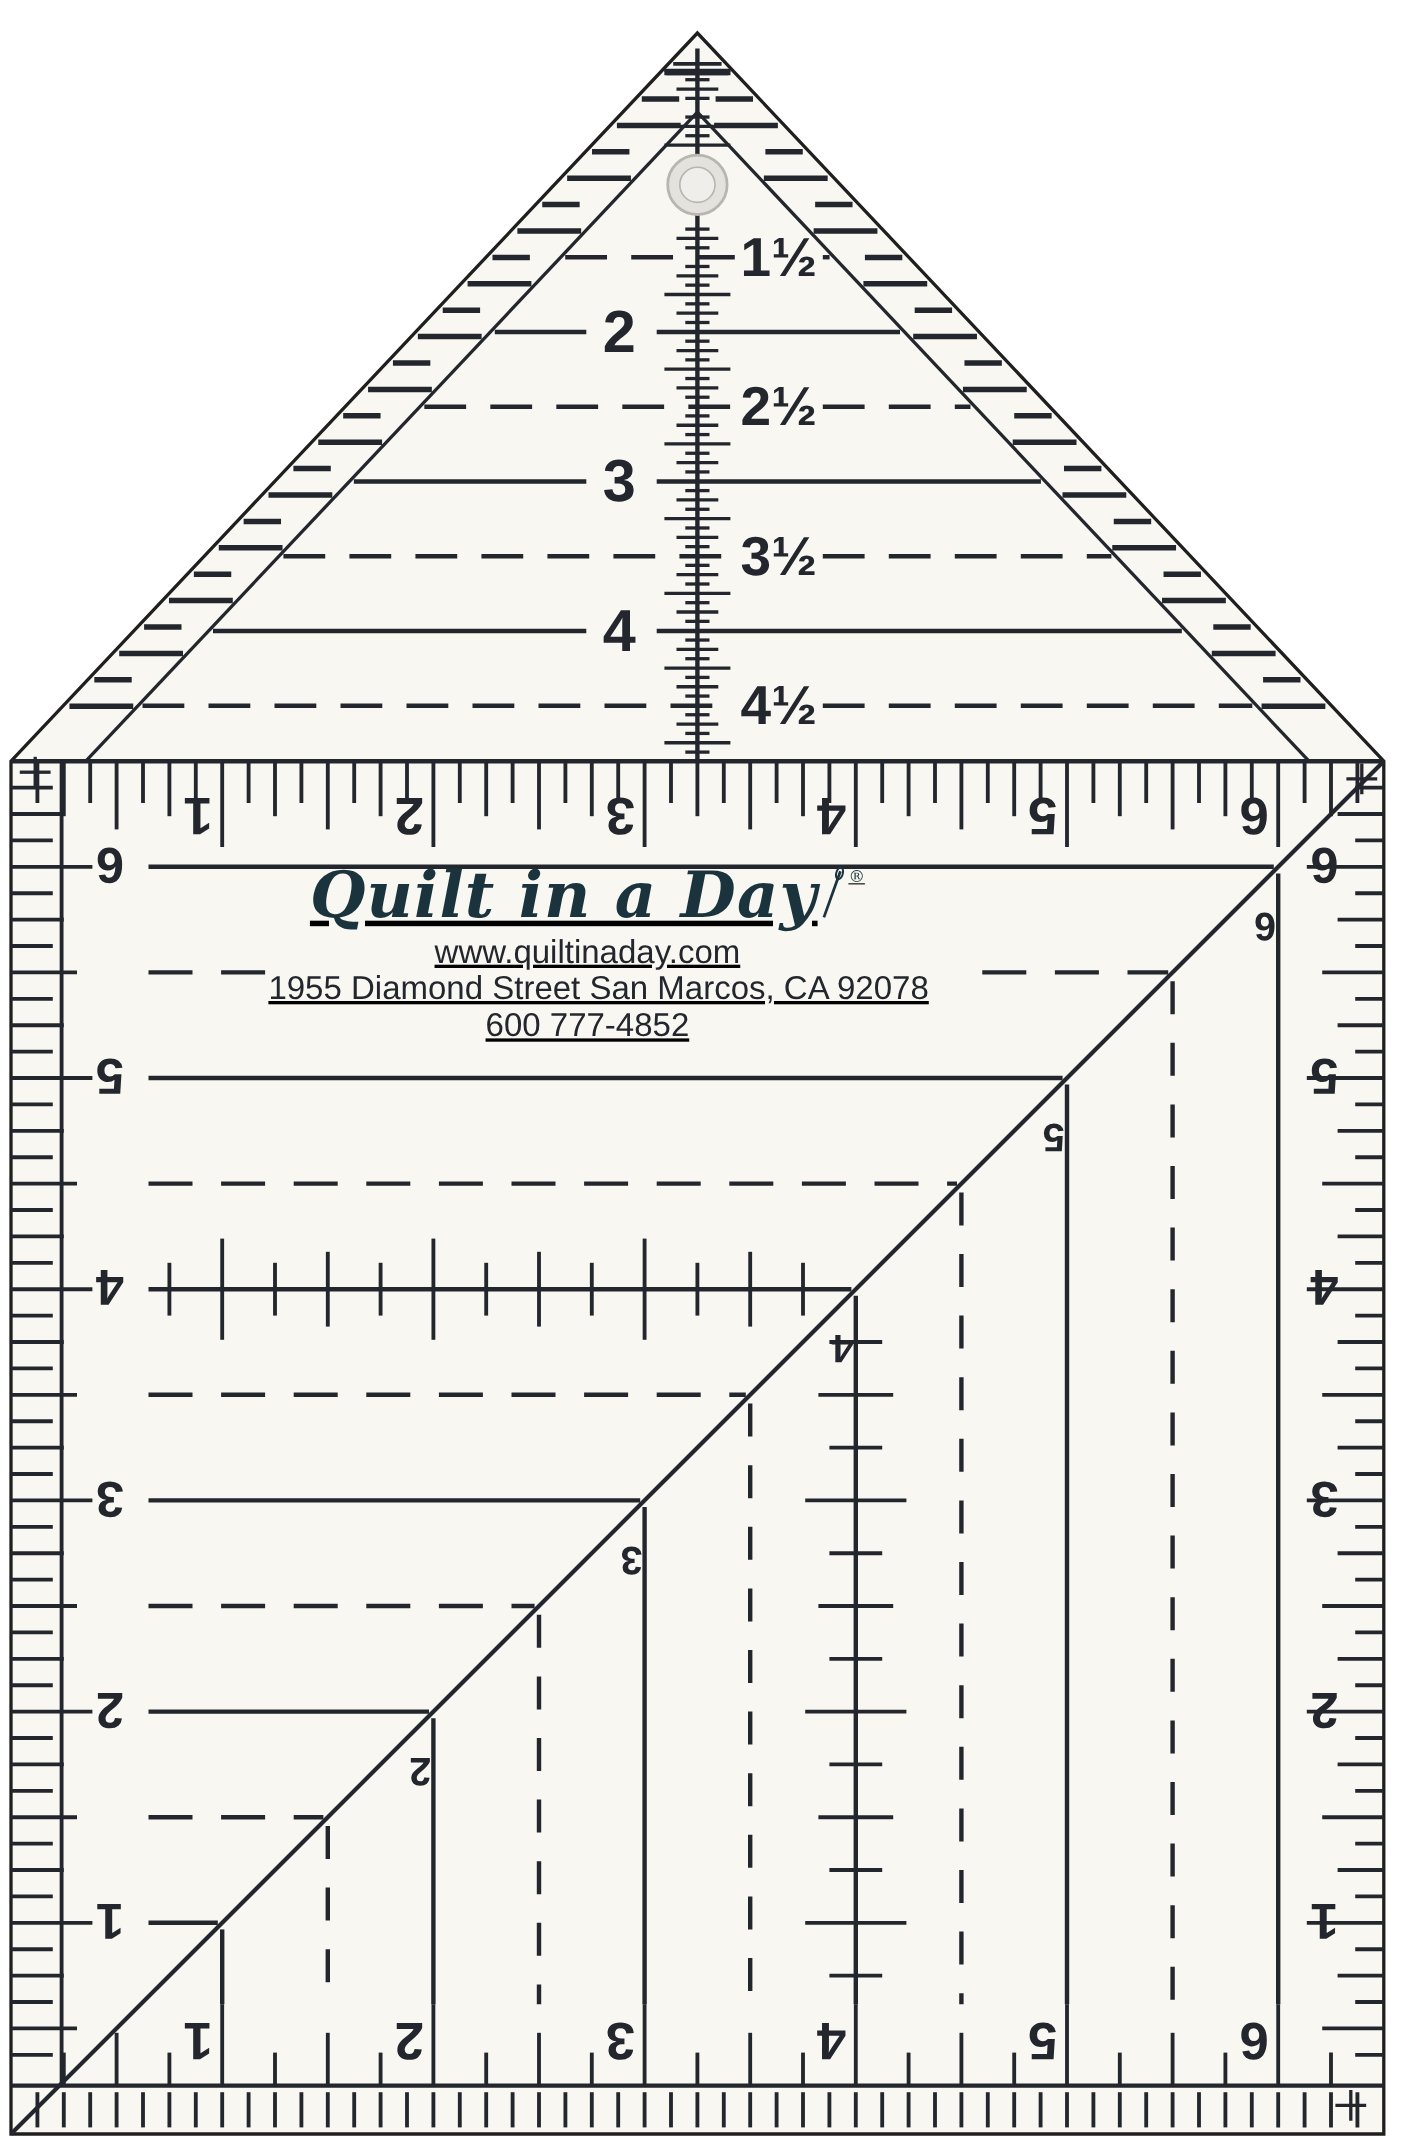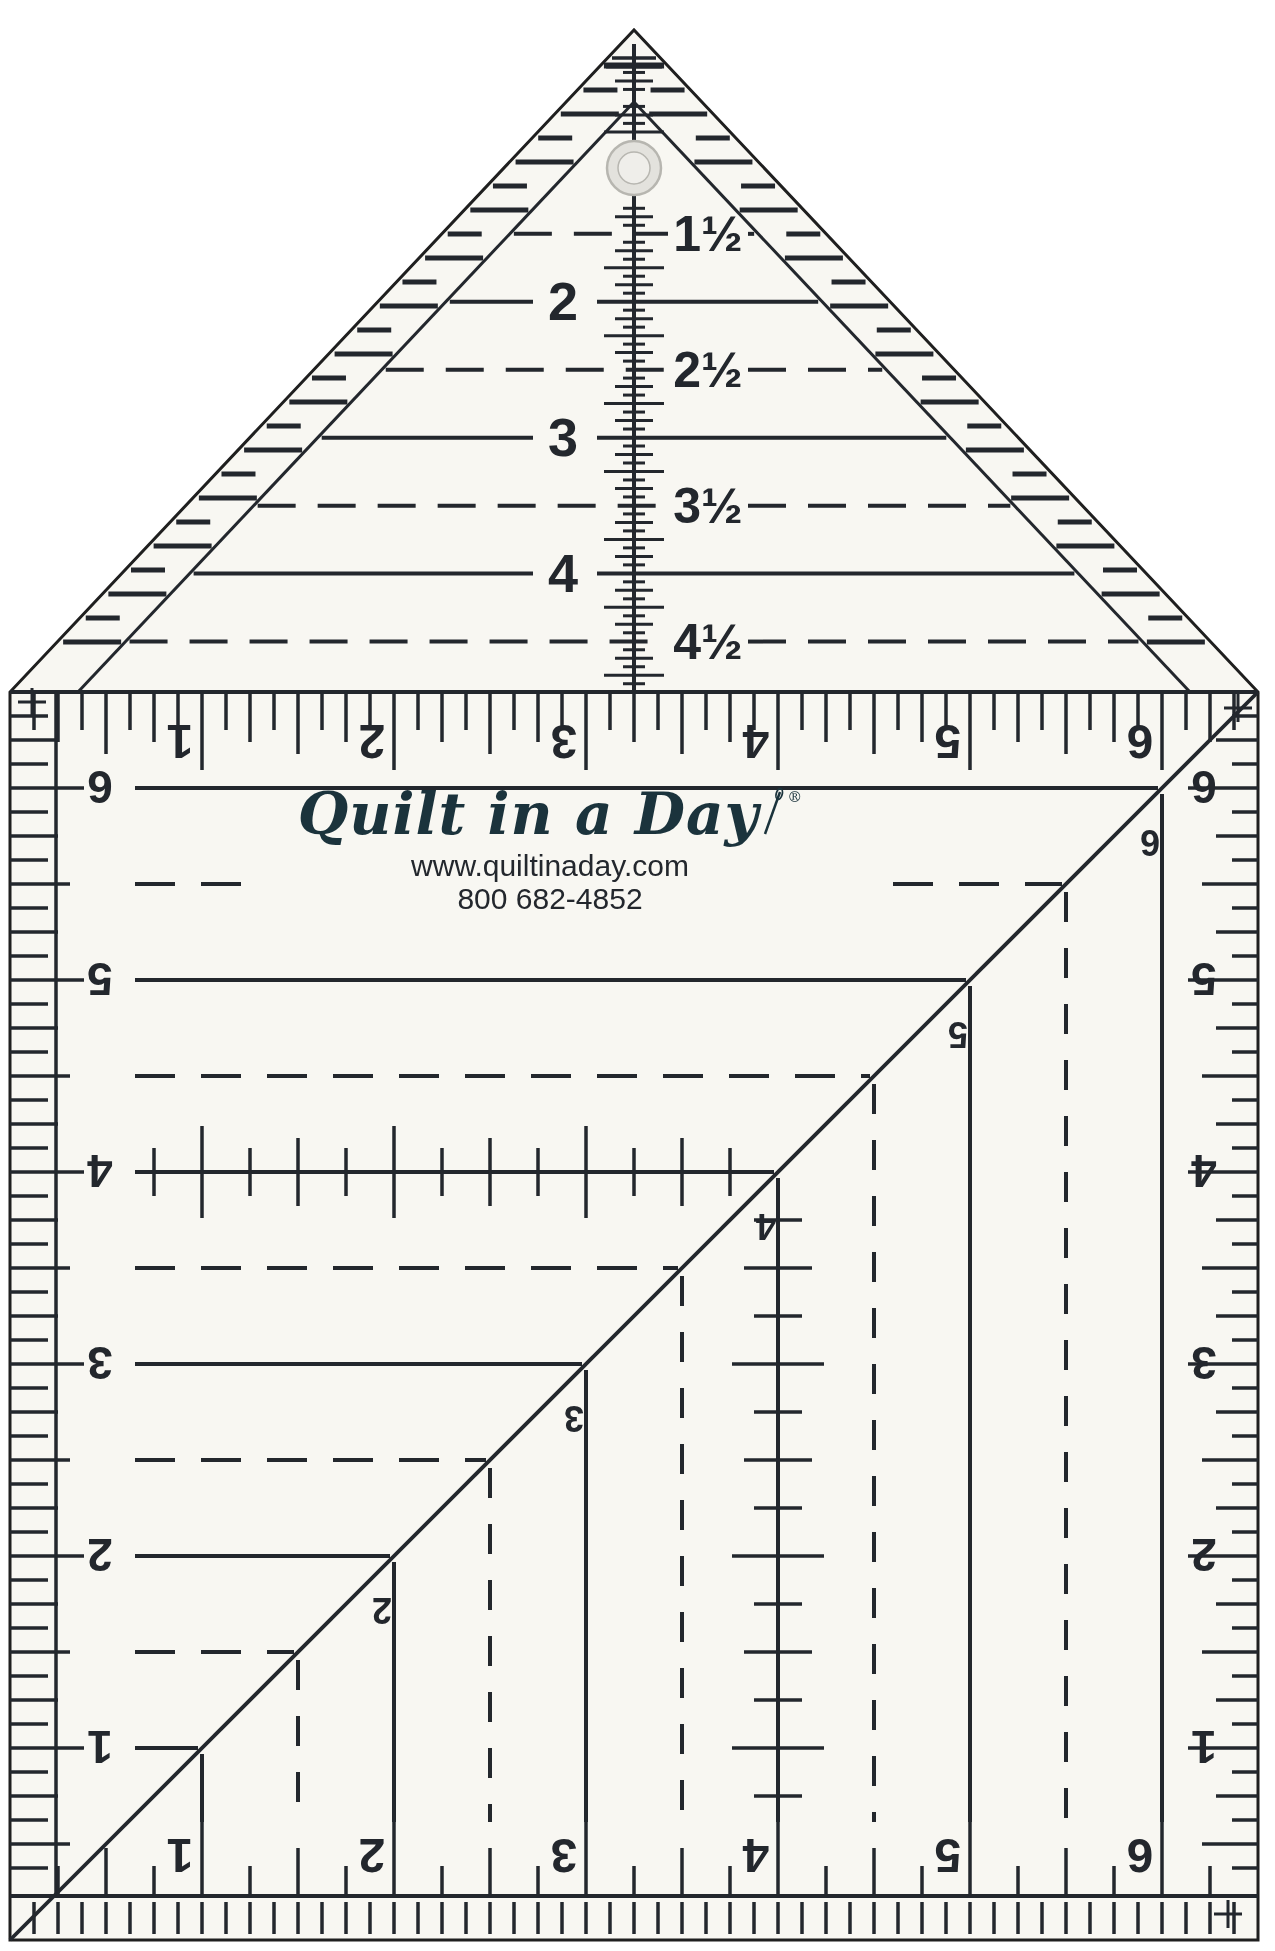--- a/index.html
+++ b/index.html
@@ -1,19 +1,19 @@
 <!DOCTYPE html>
 <html><head>
 <meta charset="utf-8">
 <style>
   html,body{margin:0;padding:0;background:#ffffff;}
   #stage{position:relative;width:1275px;height:1951px;background:#ffffff;overflow:hidden;
          font-family:"Liberation Sans", sans-serif;}
   #ruler-svg{position:absolute;left:0;top:0;}
-  #brand-block{position:absolute;left:260px;top:784px;width:580px;text-align:center;}
+  #brand-block{position:absolute;left:244px;top:784px;width:580px;text-align:center;text-decoration:underline;}
   #logo-row{display:flex;align-items:flex-start;justify-content:center;gap:2px;}
   #logo-text{font-family:"DejaVu Serif", serif;font-style:italic;font-weight:bold;
              font-size:58px;line-height:1.05;letter-spacing:1px;white-space:nowrap;}
   #reg-mark{font-family:"DejaVu Serif", serif;font-size:15px;margin-top:4px;}
   .contact-line{font-size:30px;line-height:1.12;color:#23272d;white-space:nowrap;}
   #website-line{margin-top:4px;}
 </style>
 </head>
 <body>
 
@@ -473,15 +473,16 @@
   <div id="brand-block">
     <div id="logo-row">
       <span id="logo-text" style="color: rgb(27, 51, 60);">Quilt in a Day</span>
       <svg id="needle" width="24" height="52" viewBox="0 0 24 52">
         <path d="M4 50 L19 8" stroke="#1b333c" stroke-width="2.5" fill="none"></path>
         <ellipse cx="18.2" cy="10" rx="3" ry="5.5" stroke="#1b333c" stroke-width="1.8" fill="none" transform="rotate(16 18.2 10)"></ellipse>
       </svg>
       <span id="reg-mark" style="color: rgb(27, 51, 60);">®</span>
     </div>
     <div class="contact-line" id="website-line">www.quiltinaday.com</div>
-    <div class="contact-line">800 682-4852</div>
+    <div class="contact-line">1955 Diamond Street San Marcos, CA 92078</div>
+    <div class="contact-line">600 777-4852</div>
   </div>
 </div>
 
 </body></html>

